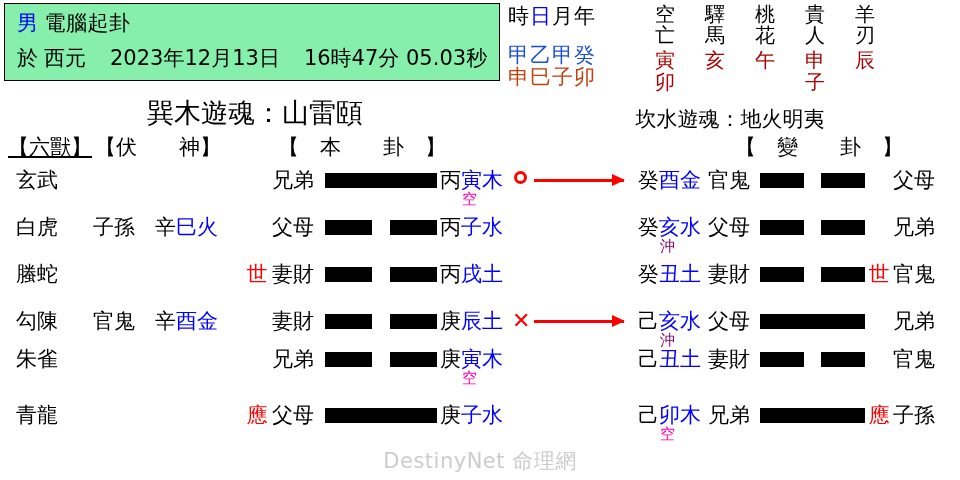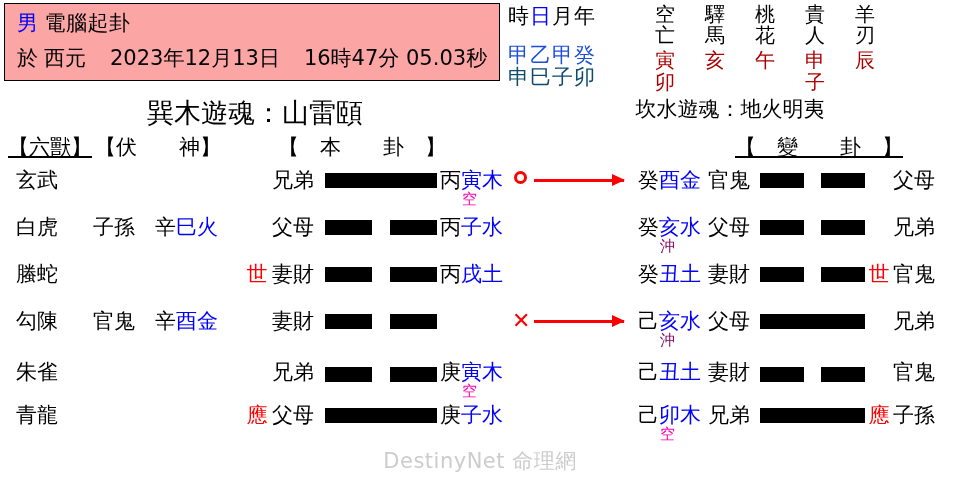--- a/index.html
+++ b/index.html
@@ -23,21 +23,21 @@
 
   
   .header-box {
     position: absolute;
     left: 4px;
     top: 3px;
     width: 496px;
     height: 78px;
     border: 1px solid #000000;
     box-sizing: border-box;
-    background: #fca5a5;
+    background: #86efac;
   }
   .hdr-line1 {
     position: absolute;
     left: 12px;
     top: 6px;
     font-size: 21px;
     line-height: 26px;
     white-space: nowrap;
     letter-spacing: 0.5px;
   }
@@ -71,21 +71,21 @@
     font-size: 21px;
     line-height: 22px;
     color: #1d4ed8;
     letter-spacing: 1px;
     white-space: nowrap;
     margin-top: 16px;
   }
   .pillar-branches {
     font-size: 21px;
     line-height: 22px;
-    color: #0c4a6e;
+    color: #c2410c;
     letter-spacing: 1px;
     white-space: nowrap;
   }
 
   
   .shensha {
     position: absolute;
     left: 652px;
     top: 4px;
     display: flex;
@@ -113,39 +113,39 @@
     left: 0px;
     top: 100px;
     width: 510px;
     text-align: center;
     font-size: 27px;
     line-height: 26px;
   }
   .gua-title-right {
     position: absolute;
     left: 500px;
-    top: 96px;
+    top: 106px;
     width: 460px;
     text-align: center;
     font-size: 21px;
     line-height: 26px;
   }
 
   
   .colhead {
     position: absolute;
     top: 133px;
     font-size: 21px;
     line-height: 28px;
     white-space: nowrap;
   }
   .colhead-beast { left: 8px; text-decoration: underline; }
   .colhead-hidden { left: 95px; }
   .colhead-ben { left: 278px; }
-  .colhead-bian { left: 735px; text-decoration: underline; }
+  .colhead-bian { left: 735px; }
 
   
   .row {
     position: absolute;
     left: 0;
     width: 928px;
     height: 47px;
   }
   .cell {
     position: absolute;
@@ -386,31 +386,32 @@
         <div class="cell c-beast">勾陳</div>
         <div class="cell c-hidden-name">官鬼</div>
         <div class="cell c-hidden-gz">辛<span class="blue">酉金</span></div>
         <div class="cell c-relation-l">妻財</div>
         <div class="yao yao-left">
           <div class="yin-wrap">
             <div class="yin-half"></div>
             <div class="yin-half"></div>
           </div>
         </div>
+        <div class="cell c-gz-l">庚<span class="blue">辰土</span></div>
         <div class="marker-sym">✕</div>
         <div class="arrow"></div>
         <div class="cell c-gz-r">己<span class="blue">亥水</span></div>
         <div class="gz-annot annot-right" style="color: rgb(136, 0, 102);">沖</div>
         <div class="cell c-relation-r">父母</div>
         <div class="yao yao-right">
           <div class="yang-bar"></div>
         </div>
         <div class="cell c-relation-r2">兄弟</div>
       </div>
-      <div class="row" style="top: 359px; font-family: Liberation Mono, monospace;">
+      <div class="row" style="top: 344px;">
         <div class="cell c-beast">朱雀</div>
         <div class="cell c-relation-l">兄弟</div>
         <div class="yao yao-left">
           <div class="yin-wrap">
             <div class="yin-half"></div>
             <div class="yin-half"></div>
           </div>
         </div>
         <div class="cell c-gz-l">庚<span class="blue">寅木</span></div>
         <div class="gz-annot annot-left" style="color: rgb(255, 0, 170);">空</div>

